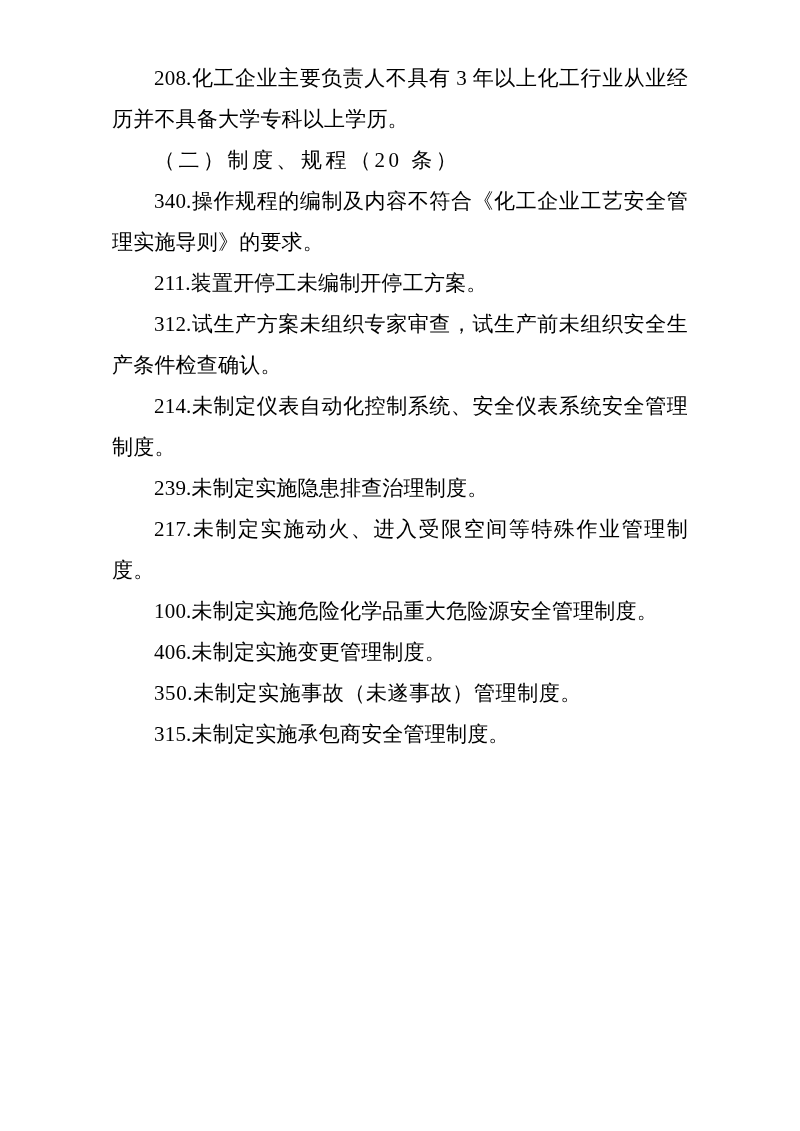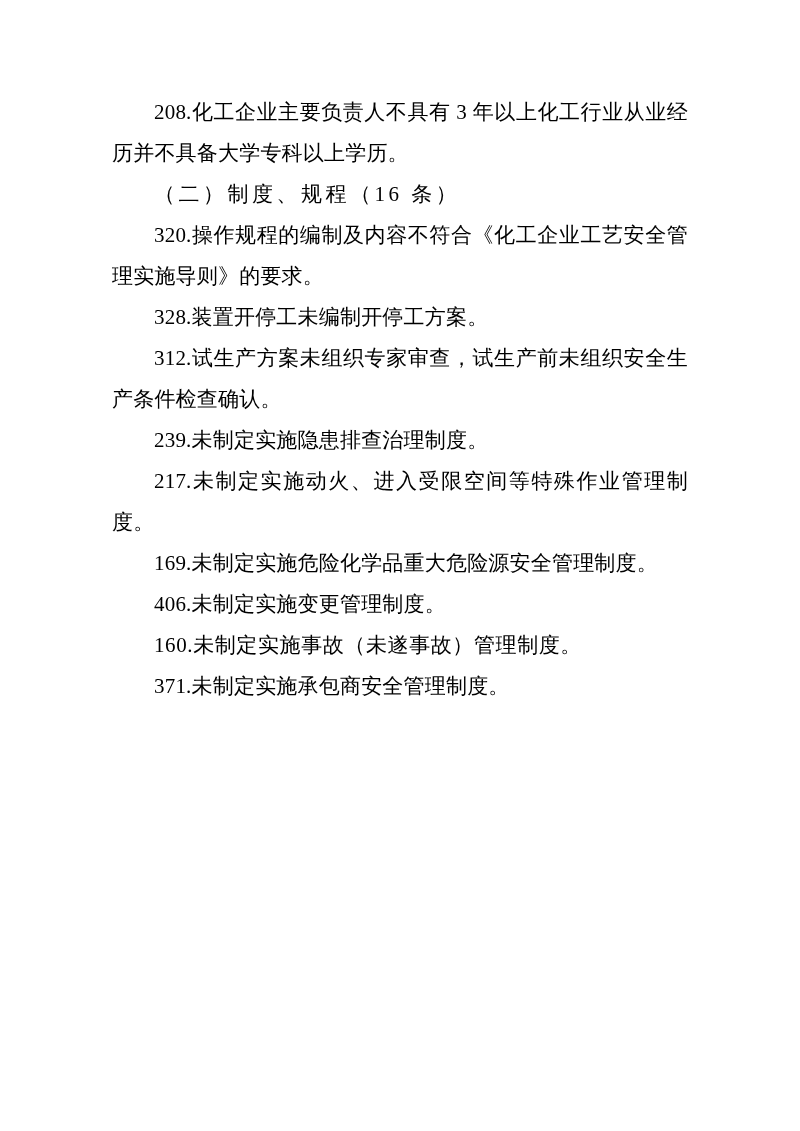--- a/index.html
+++ b/index.html
@@ -13,21 +13,21 @@
     font-family: "Liberation Serif", "DejaVu Serif", serif;
     color: #000000;
     overflow: hidden;
   }
   .page {
     position: relative;
     width: 800px;
     height: 1131px;
     background: #ffffff;
     box-sizing: border-box;
-    padding: 92px 112px 60px 112px;
+    padding: 58px 112px 60px 112px;
   }
   .doc-body {
     font-size: 21px;
     line-height: 41px;
     text-align: justify;
     text-justify: inter-ideograph;
   }
   .para {
     margin: 0 0 0 0;
     text-indent: 2em;
@@ -41,24 +41,25 @@
   .para.wide {
     letter-spacing: 0.6px;
   }
 </style>
 </head>
 <body>
 
 <div class="page">
   <div class="doc-body">
     <p class="para">208.化工企业主要负责人不具有 3 年以上化工行业从业经历并不具备大学专科以上学历。</p>
-    <p class="para heading">（二）制度、规程（16 条）</p>
-    <p class="para">320.操作规程的编制及内容不符合《化工企业工艺安全管理实施导则》的要求。</p>
-    <p class="para">328.装置开停工未编制开停工方案。</p>
+    <p class="para heading">（二）制度、规程（20 条）</p>
+    <p class="para">340.操作规程的编制及内容不符合《化工企业工艺安全管理实施导则》的要求。</p>
+    <p class="para">211.装置开停工未编制开停工方案。</p>
     <p class="para">312.试生产方案未组织专家审查，试生产前未组织安全生产条件检查确认。</p>
+    <p class="para">214.未制定仪表自动化控制系统、安全仪表系统安全管理制度。</p>
     <p class="para">239.未制定实施隐患排查治理制度。</p>
     <p class="para">217.未制定实施动火、进入受限空间等特殊作业管理制度。</p>
-    <p class="para">169.未制定实施危险化学品重大危险源安全管理制度。</p>
+    <p class="para">100.未制定实施危险化学品重大危险源安全管理制度。</p>
     <p class="para">406.未制定实施变更管理制度。</p>
-    <p class="para wide">160.未制定实施事故（未遂事故）管理制度。</p>
-    <p class="para">371.未制定实施承包商安全管理制度。</p>
+    <p class="para wide">350.未制定实施事故（未遂事故）管理制度。</p>
+    <p class="para">315.未制定实施承包商安全管理制度。</p>
   </div>
 </div>
 
 </body></html>

